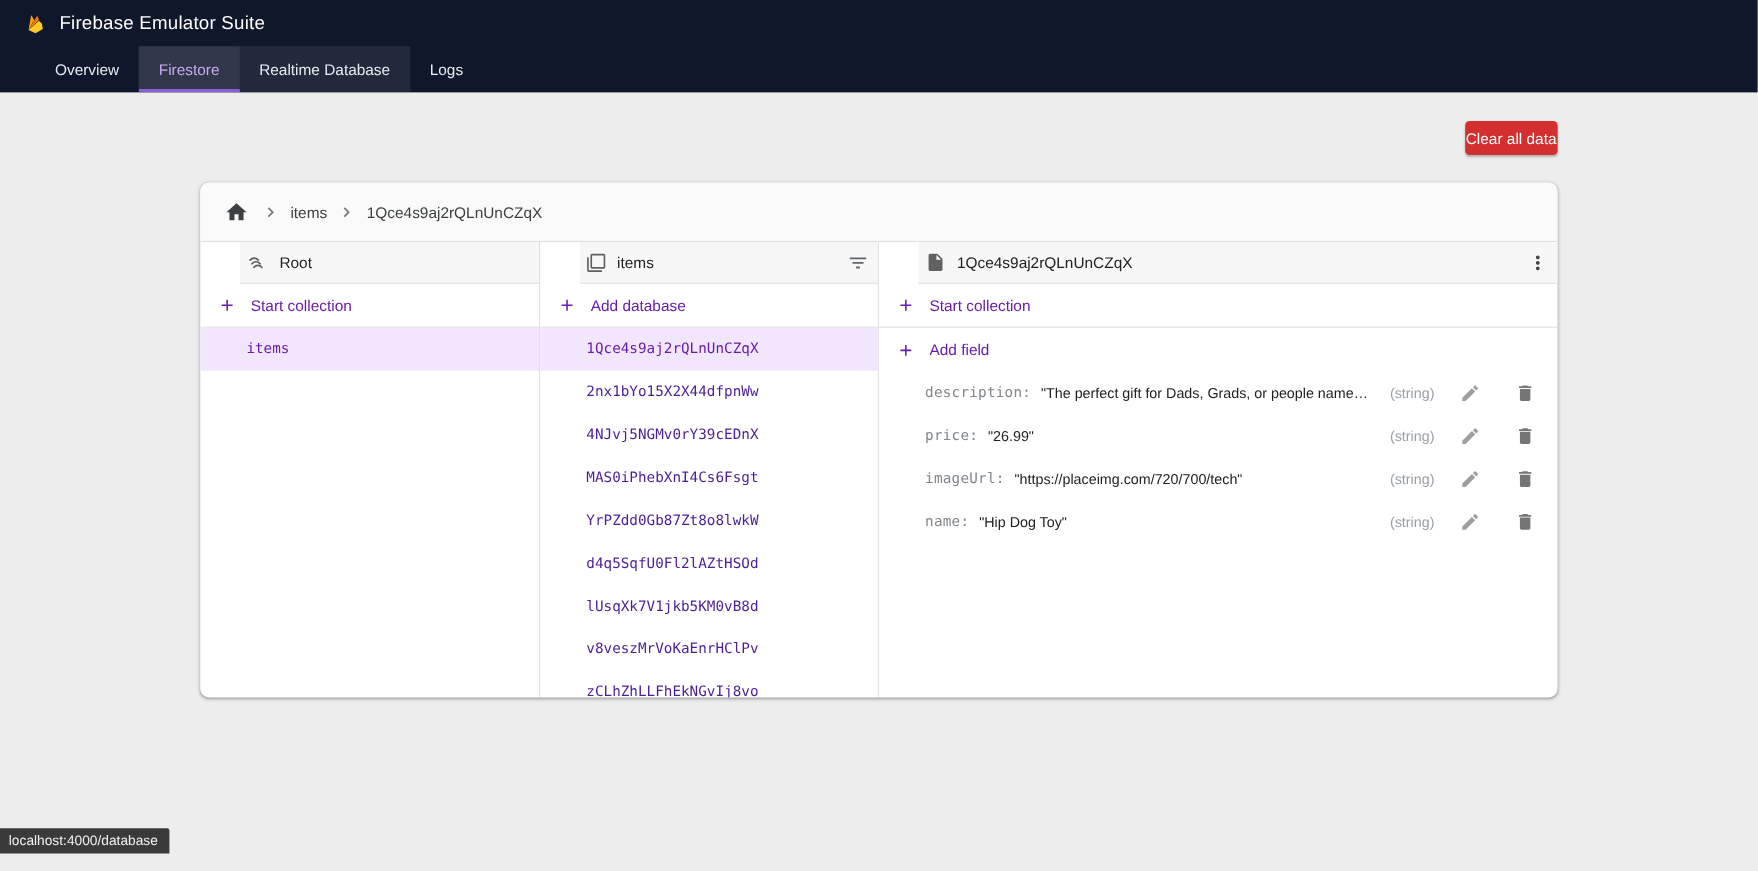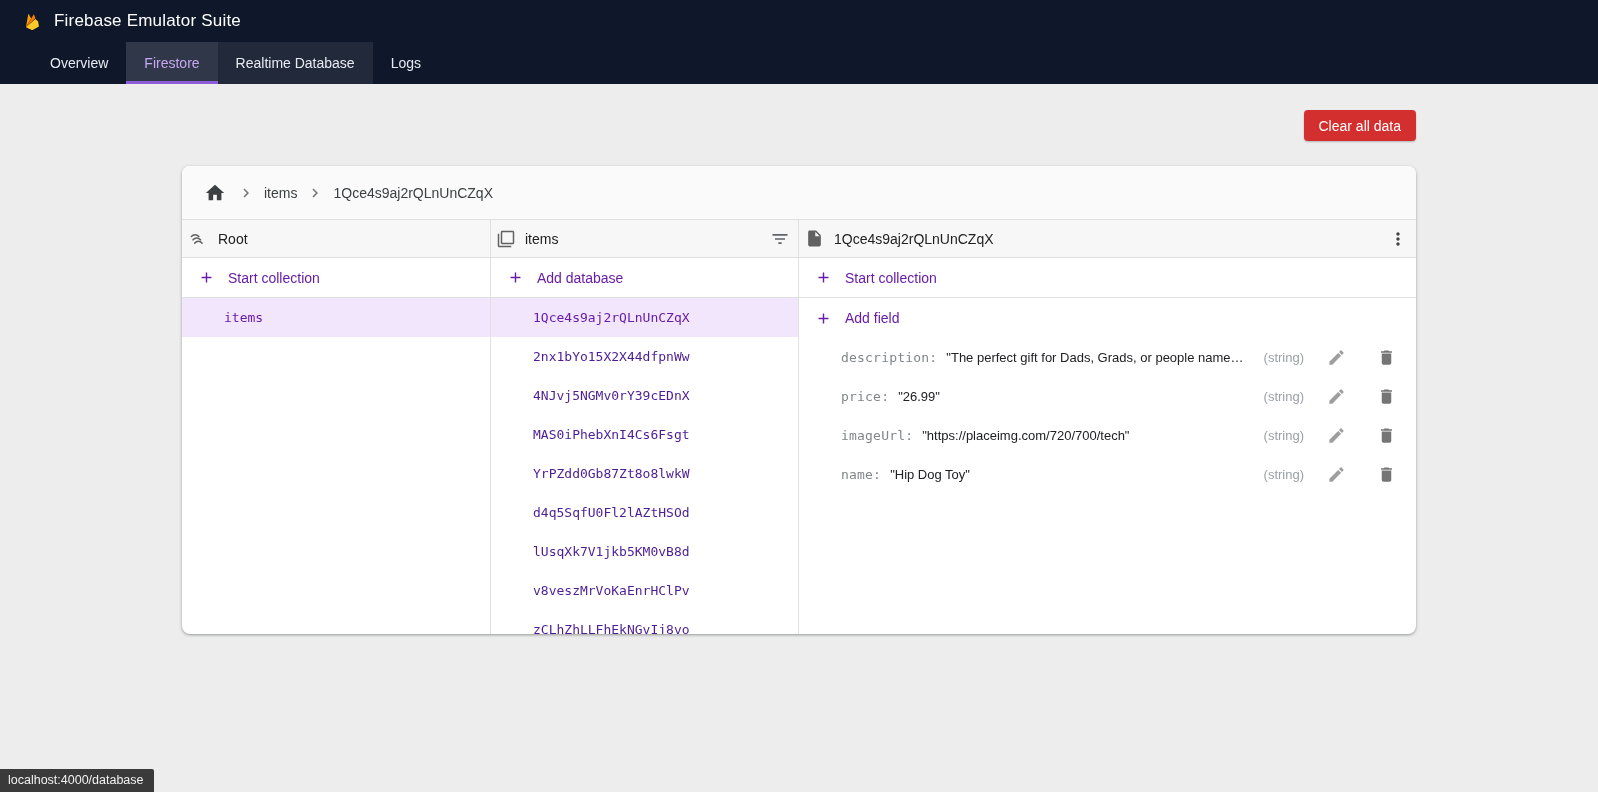--- a/index.html
+++ b/index.html
@@ -24,21 +24,21 @@
   .tab.active {
     background:rgba(255,255,255,.14);
     color:#c7a8f2;
     box-shadow: inset 0 -3px 0 #8e5cd9;
   }
   
   .content { width:1234px; margin:0 auto; }
   .toolbar-row { display:flex; justify-content:flex-end; padding-top:26px; }
   .clear-btn {
     background:#d32f2f; color:#ffffff; border:none; border-radius:4px;
-    height:31px; padding:0 15px; font-size:14px; font-weight:500;
+    height:31px; padding:0 1px; font-size:14px; font-weight:500;
     font-family:inherit; cursor:pointer;
     box-shadow:0 1px 2px rgba(0,0,0,.25);
   }
   .card {
     margin-top:25px; background:#ffffff; border-radius:8px;
     box-shadow:0 1px 2px rgba(60,64,67,.3), 0 1px 3px 1px rgba(60,64,67,.15);
     height:468px; overflow:hidden; display:flex; flex-direction:column;
   }
   
   .breadcrumb {
@@ -51,21 +51,21 @@
   
   .columns { flex:1; display:flex; min-height:0; }
   .col { display:flex; flex-direction:column; min-width:0; }
   .col + .col { border-left:1px solid #e0e0e0; }
   .col-root { width:308px; }
   .col-collection { width:308px; }
   .col-document { flex:1; }
   .col-header {
     height:38px; flex-shrink:0; display:flex; align-items:center; gap:10px;
     padding:0 6px; background:#f7f7f7; border-bottom:1px solid #e0e0e0;
-    font-size:14px; color:#212121;
+    font-size:14px; color:#212121;margin-left:36px;
   }
   .col-header .spacer { margin-left:auto; }
   .hdr-icon-btn { display:flex; align-items:center; cursor:pointer; padding:2px; }
   .action-row {
     height:40px; flex-shrink:0; display:flex; align-items:center; gap:13px;
     padding:0 16px; color:#681da8; font-size:14px; font-weight:500;
     border-bottom:1px solid #e0e0e0; cursor:pointer; white-space:nowrap;
   }
   .action-row.no-border { border-bottom:none; }
   .list { flex:1; min-height:0; overflow:hidden; }
@@ -85,21 +85,21 @@
   .field-value {
     margin-left:9px; color:#202124; overflow:hidden; text-overflow:ellipsis;
     white-space:nowrap; min-width:0;
   }
   .field-right { margin-left:auto; display:flex; align-items:center; flex-shrink:0; padding-left:14px; }
   .field-type { color:#9aa0a6; font-size:13px; }
   .icon-btn { width:24px; height:24px; display:flex; align-items:center; justify-content:center; margin-left:20px; cursor:pointer; }
   .icon-btn.trash { margin-left:26px; }
   
   .status-bar {
-    position:absolute; left:0; bottom:0; background:#3a3a3a; color:#f1f1f1;
+    position:absolute; left:0; bottom:16px; background:#3a3a3a; color:#f1f1f1;
     font-size:12.5px; padding:4px 10px 5px 8px; border-top-right-radius:2px;
     white-space:nowrap;
   }
 </style>
 </head>
 <body>
 
 <header class="app-header">
   <div class="title-row">
     <span style="display:flex;">

